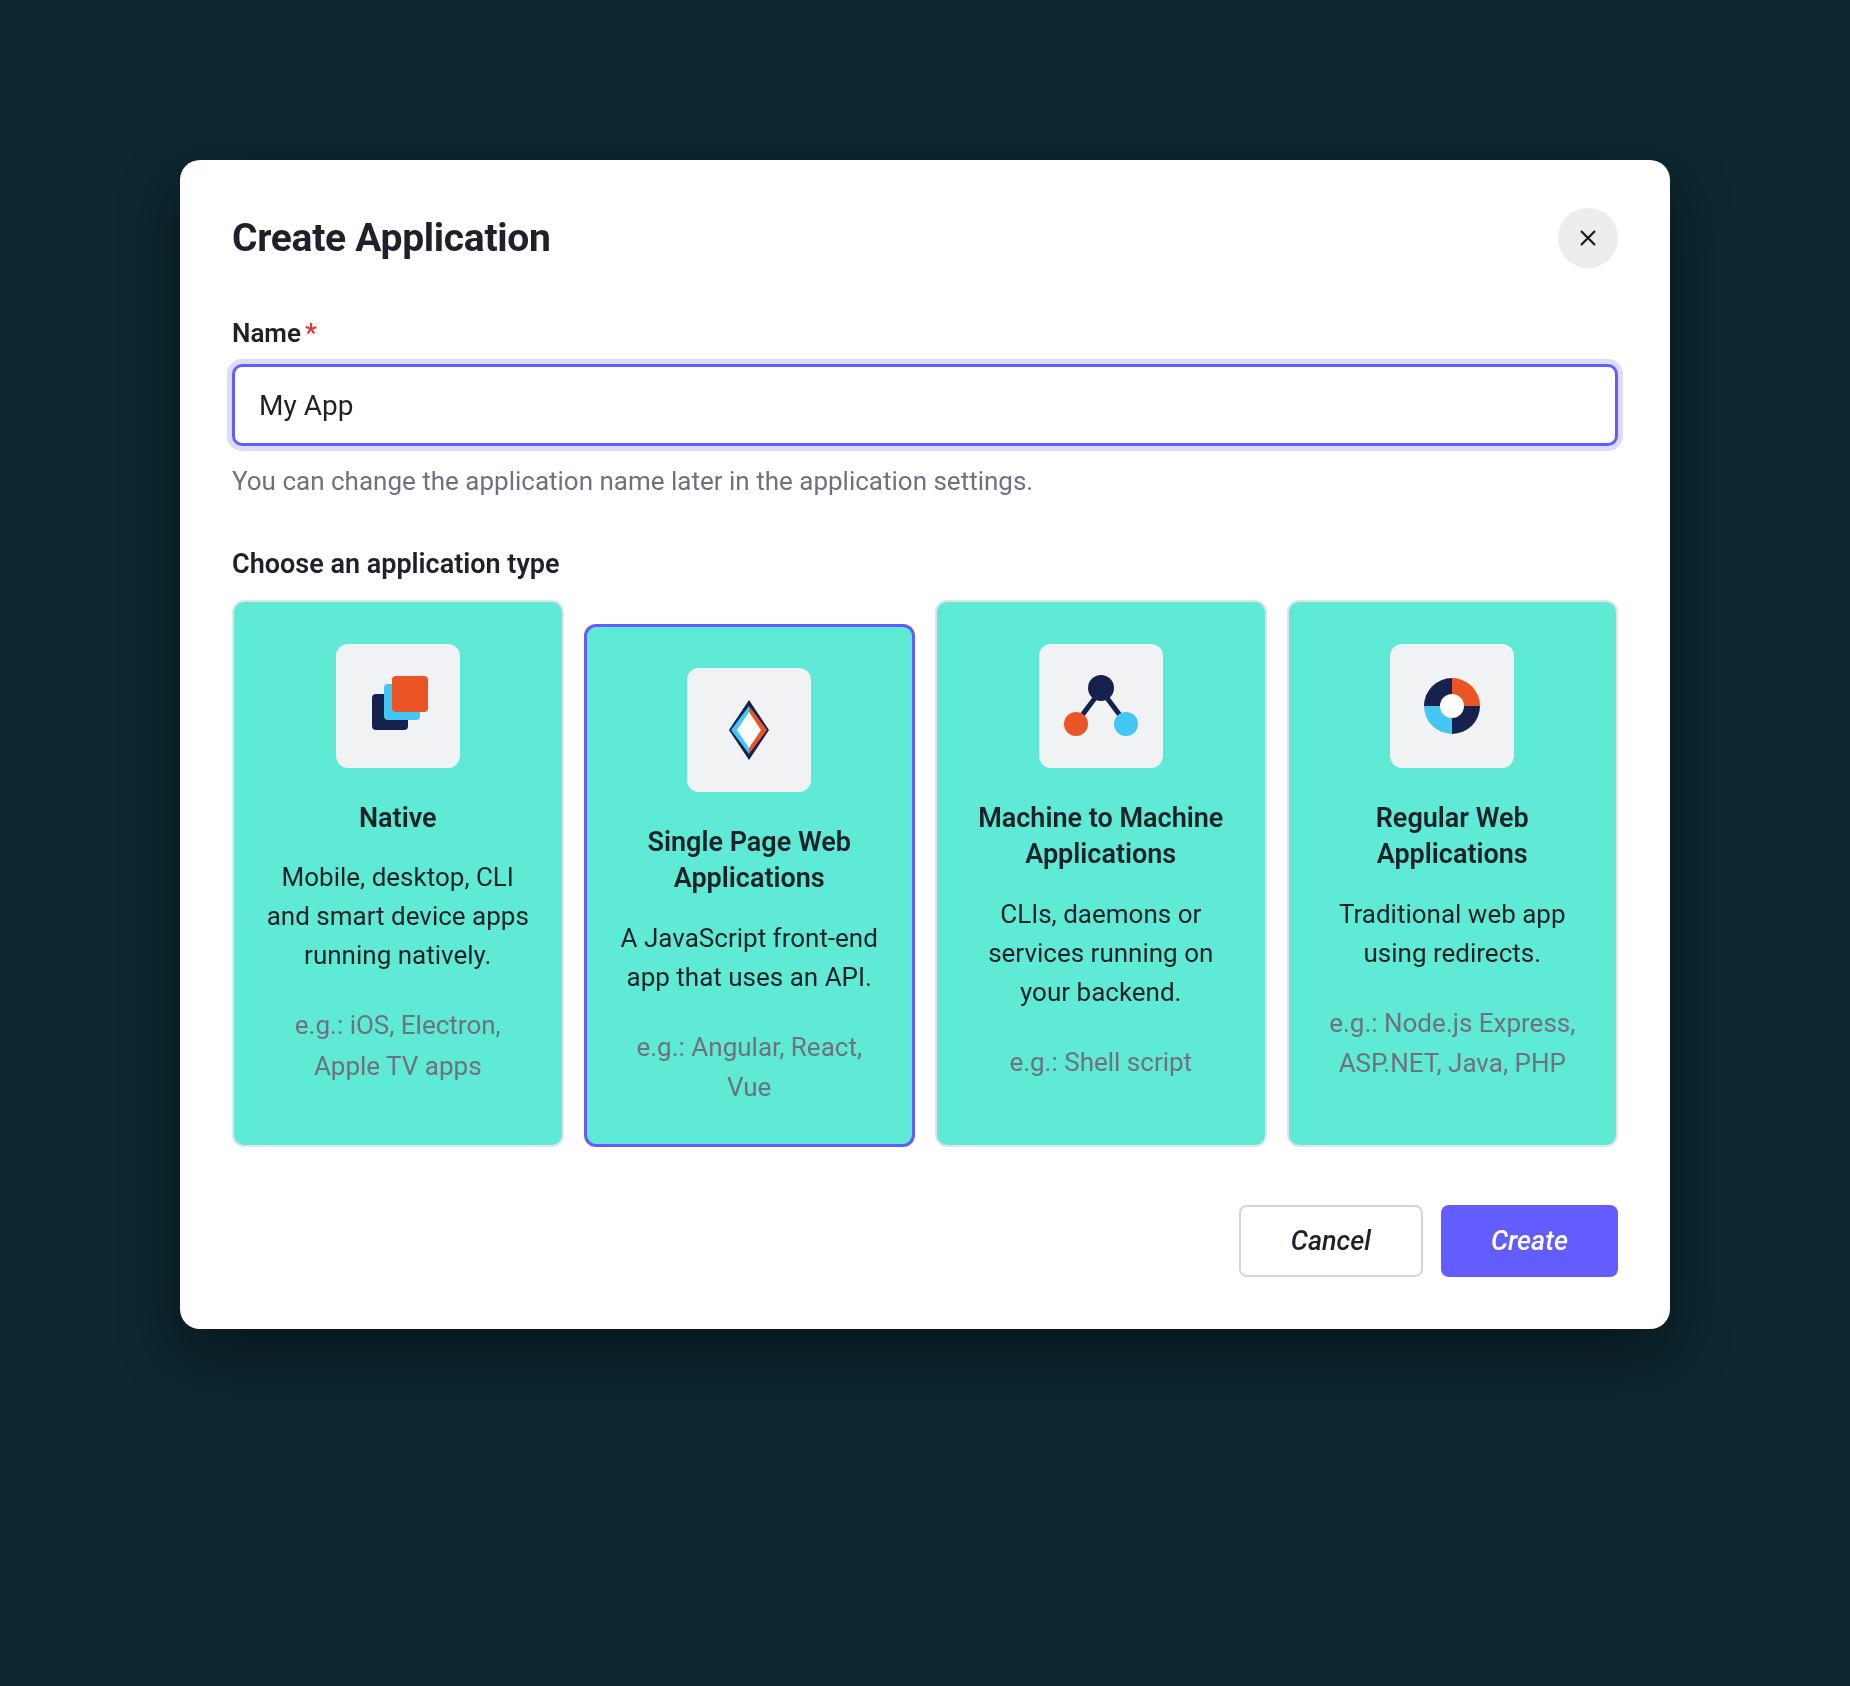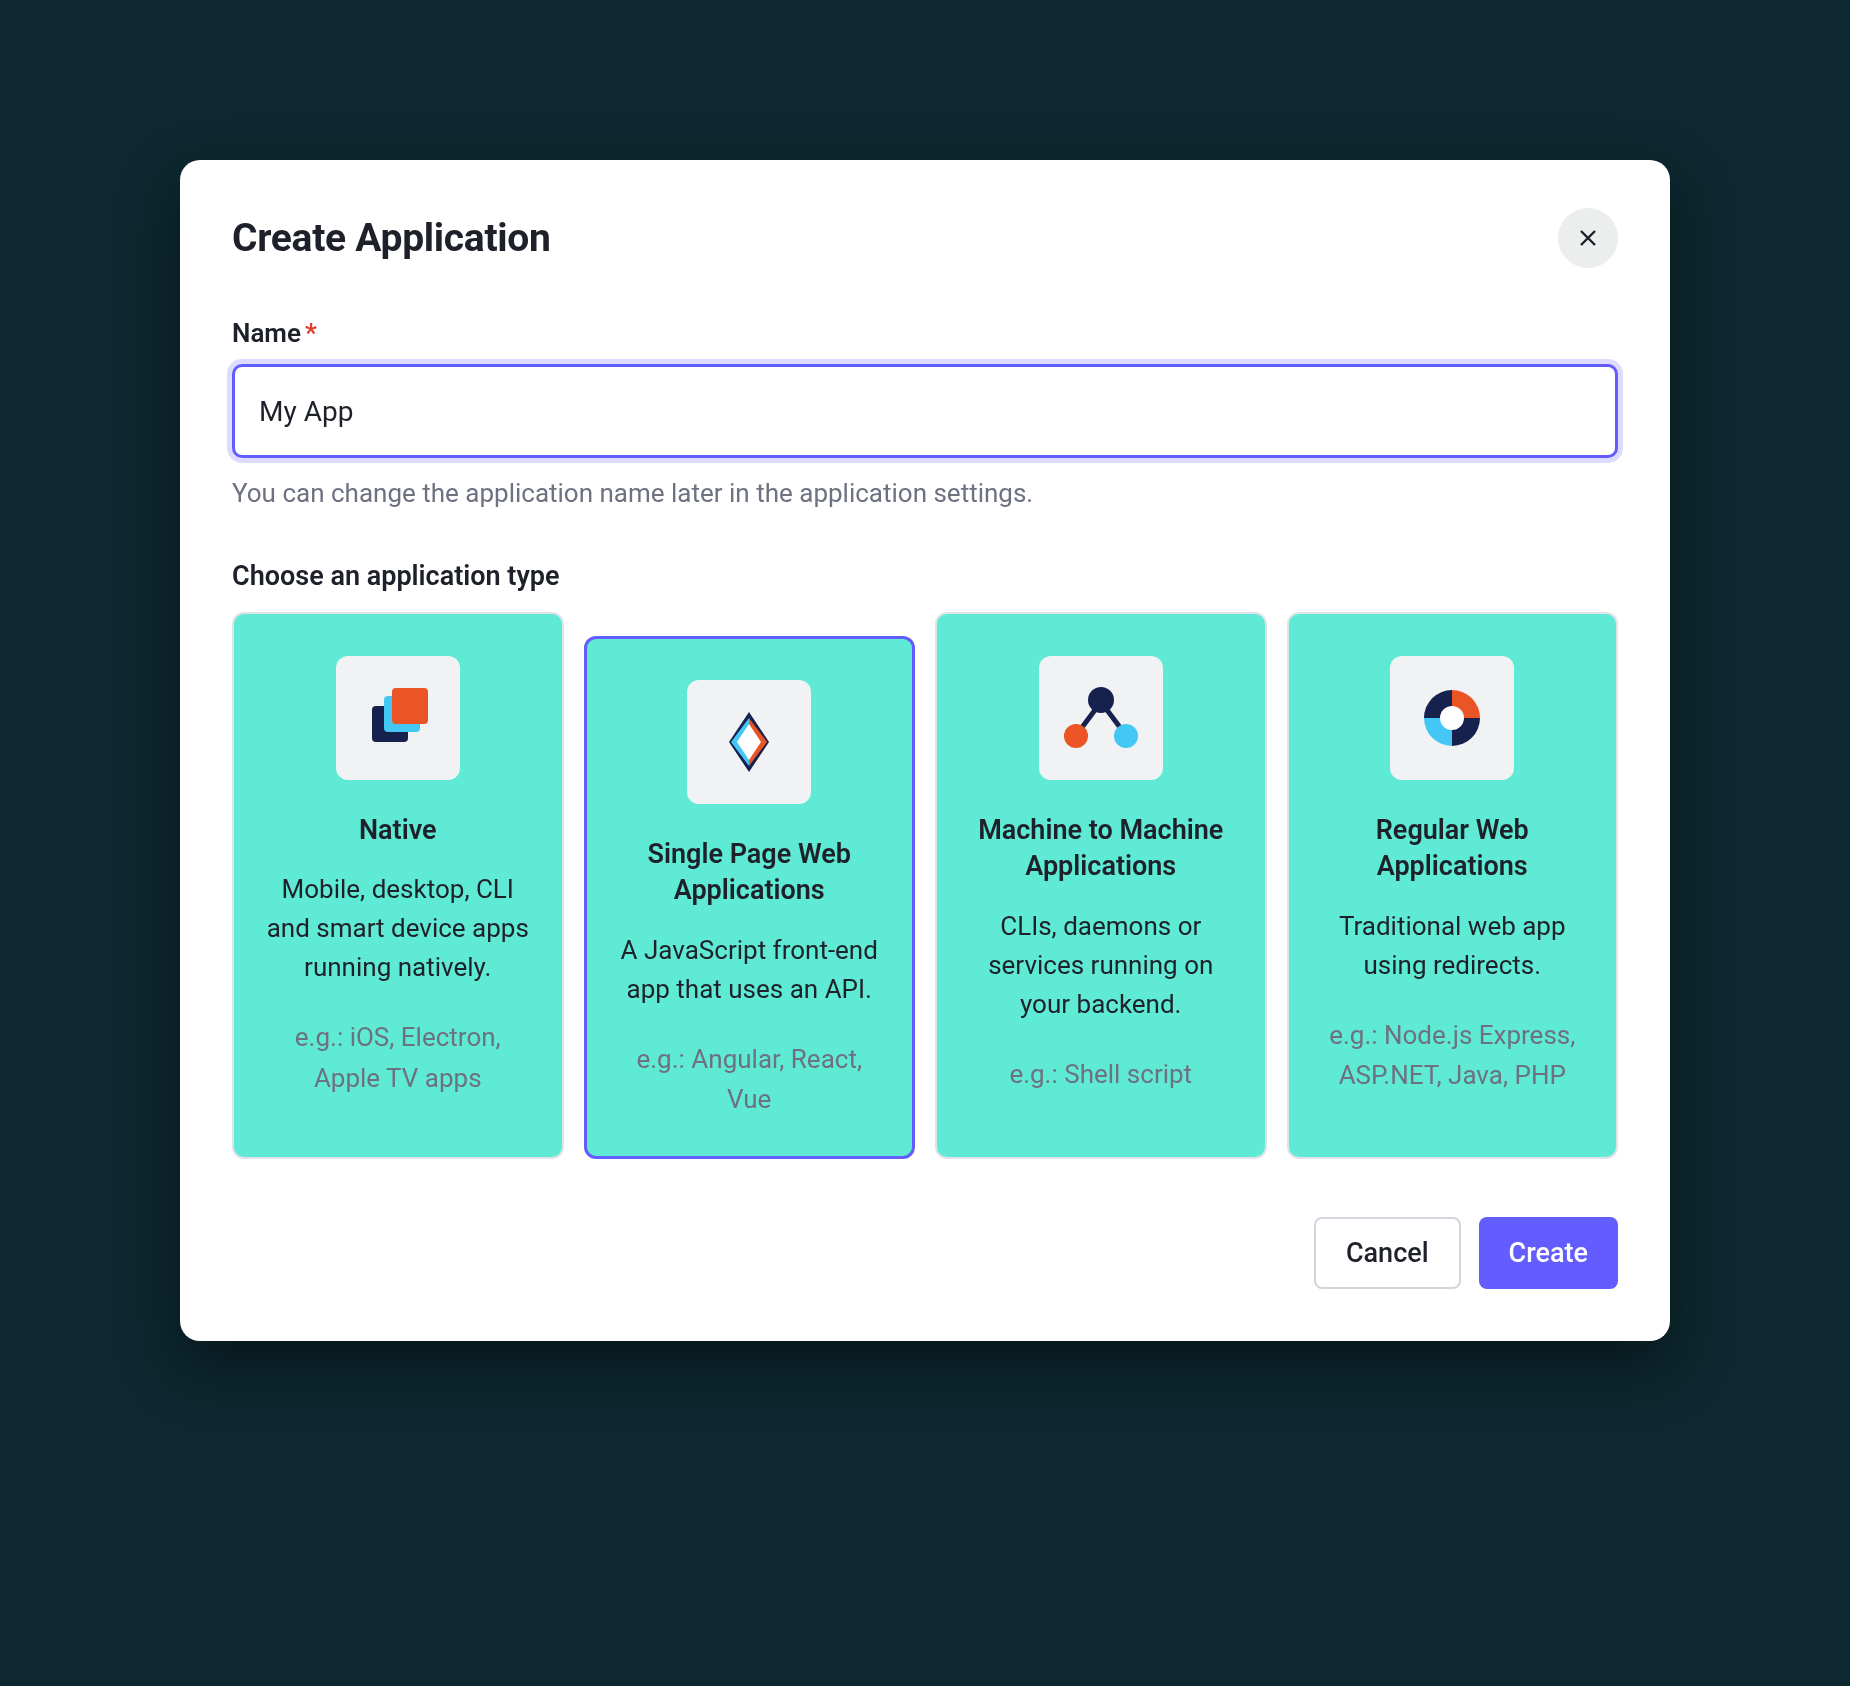--- a/index.html
+++ b/index.html
@@ -60,21 +60,21 @@
       margin-bottom: 16px;
       display: block;
     }
     .required-asterisk {
       color: #e23c2f;
       margin-left: 4px;
       font-weight: 700;
     }
     .text-input {
       width: 100%;
-      height: 94px;
+      height: 82px;
       border: 3px solid #635dff;
       border-radius: 10px;
       font-size: 28px;
       color: #1e212a;
       padding: 0 24px;
       outline: none;
       box-shadow: 0 0 0 5px rgba(99,93,255,0.22);
       font-family: inherit;
     }
     .hint-text {
@@ -140,29 +140,30 @@
       line-height: 1.55;
     }
     .modal-footer {
       display: flex;
       justify-content: flex-end;
       gap: 18px;
       margin-top: 58px;
     }
     .btn {
       height: 72px;
-      padding: 0 30px;
+      padding: 0 50px;
       border-radius: 8px;
       font-size: 27px;
       font-weight: 500;
       cursor: pointer;
       display: inline-flex;
       align-items: center;
       justify-content: center;
       font-family: inherit;
+      font-style: italic;
     }
     .btn-secondary {
       background: #ffffff;
       color: #1e212a;
       border: 2px solid #d4d5dc;
     }
     .btn-primary {
       background: #635dff;
       color: #ffffff;
       border: none;

